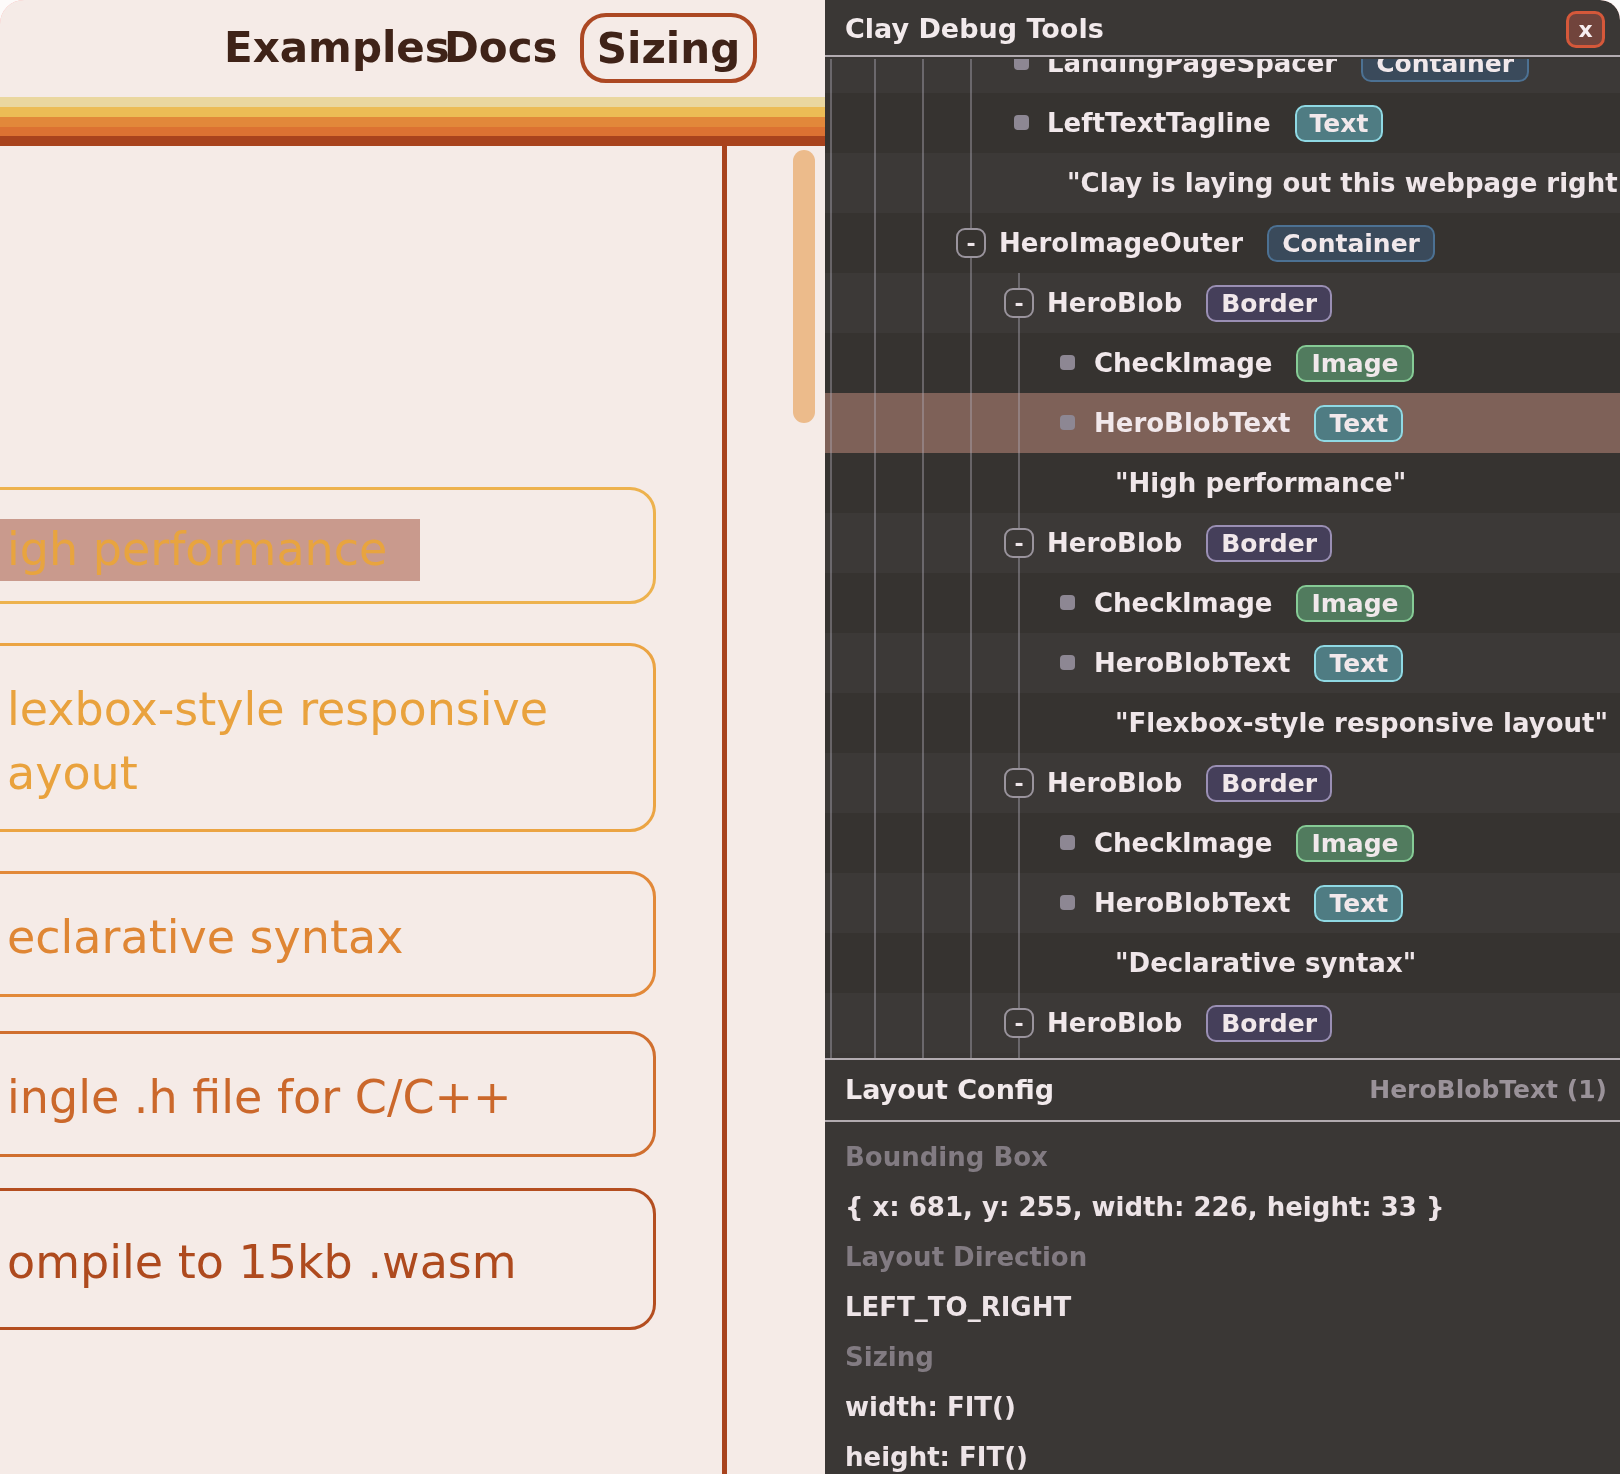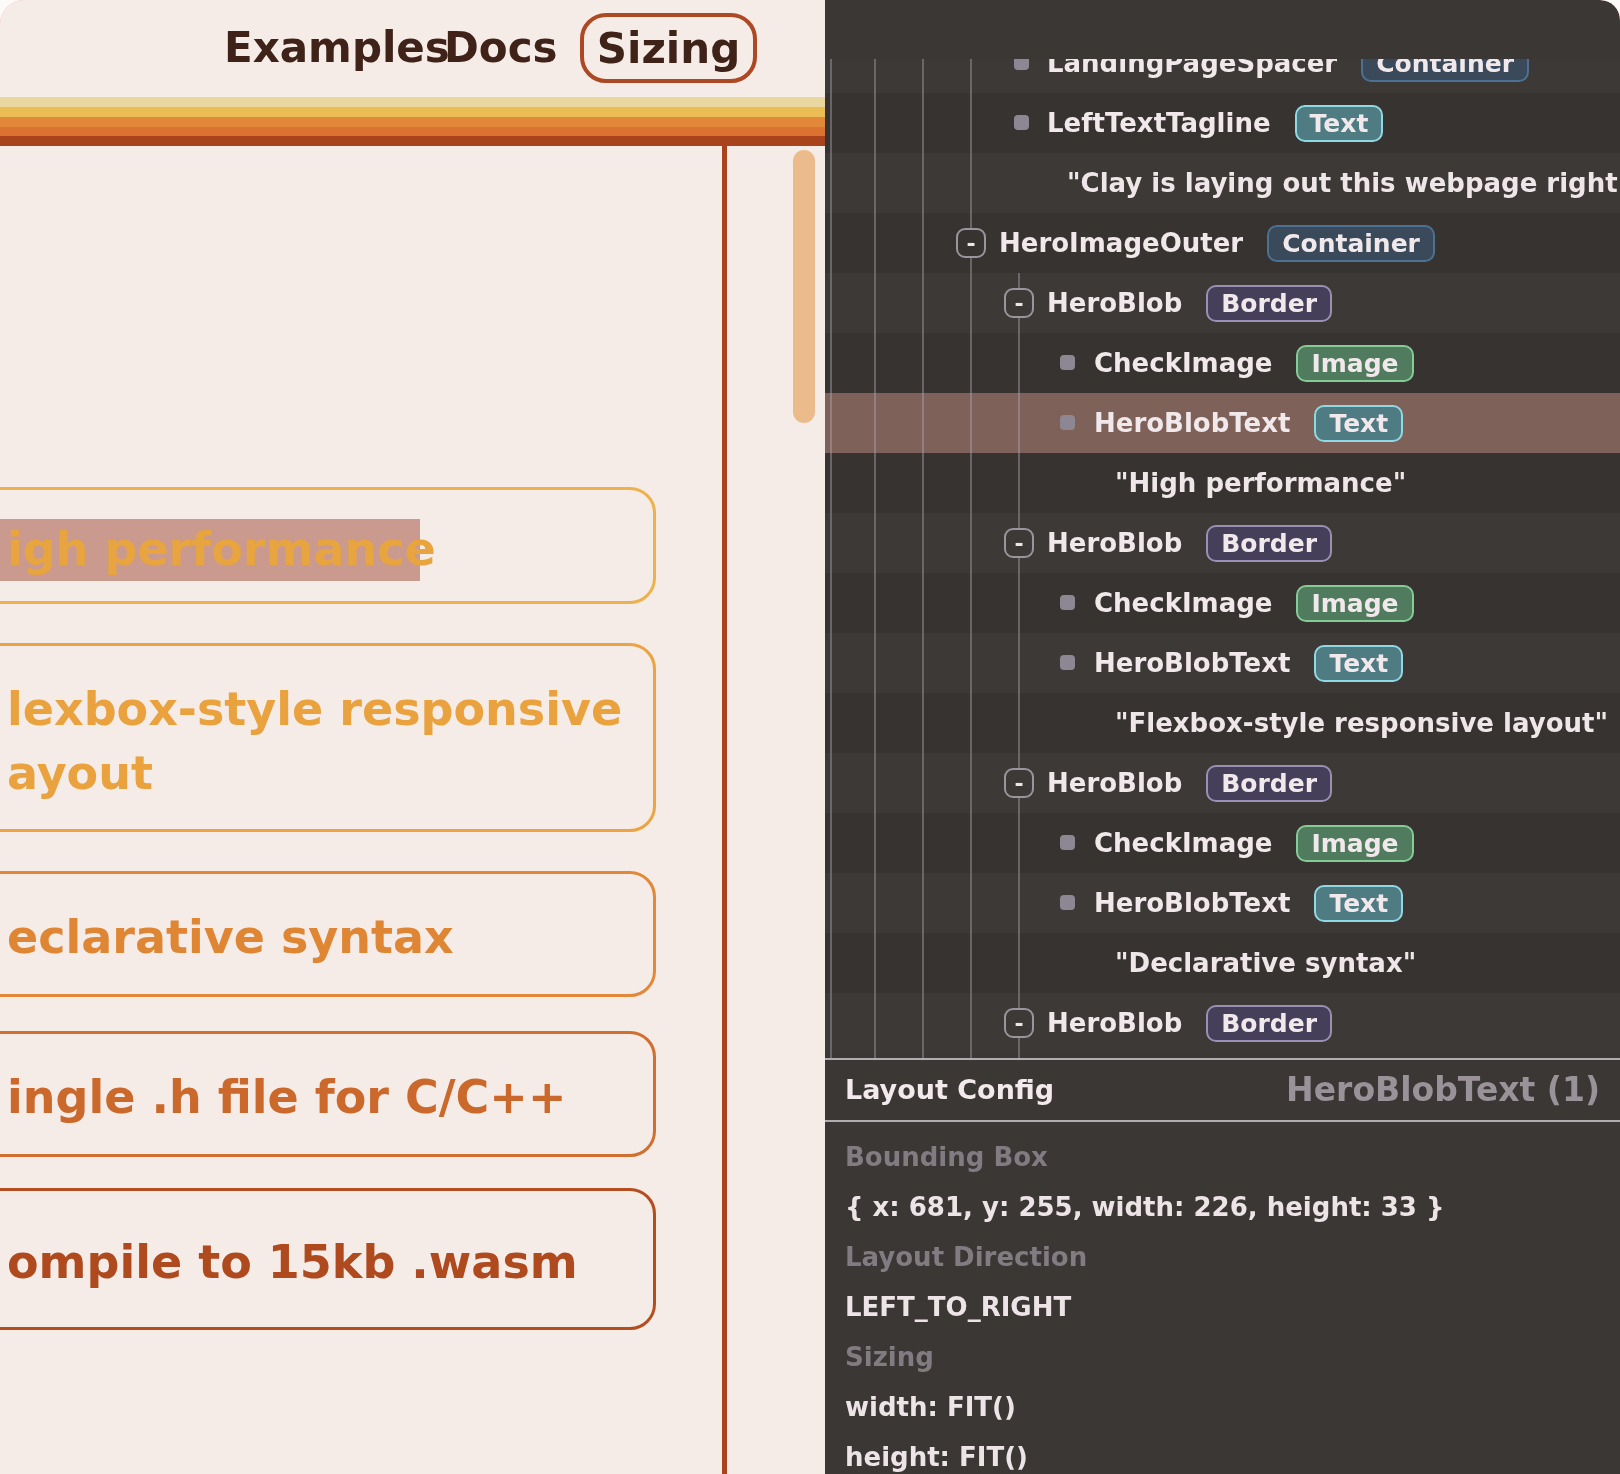--- a/index.html
+++ b/index.html
@@ -15,21 +15,21 @@
                 border:4px solid #AC4823; border-radius:26px; background:transparent;
                 display:flex; align-items:center; justify-content:center;
                 font-size:42px; font-weight:600; color:#3F2318; cursor:pointer; }
   #stripe { position:absolute; left:0; top:97px; width:825px; }
   .band { width:100%; }
   #pagebody-divider { position:absolute; left:722px; top:146px; width:5px; height:1328px; background:#A8431D; }
   #scroll-thumb { position:absolute; left:793px; top:150px; width:22px; height:273px;
                   border-radius:11px; background:#ECBB8B; cursor:pointer; }
 
   .hero-box { position:absolute; left:-30px; width:686px; border:3px solid; border-radius:26px; background:transparent; }
-  .hero-text { position:absolute; left:34px; font-size:46px; font-weight:700; line-height:64px; white-space:pre-line; z-index:2; }
+  .hero-text { position:absolute; left:34px; font-size:46px; font-weight:400; line-height:64px; white-space:pre-line; z-index:2; }
   .hero-highlight { position:absolute; z-index:1; }
 
   
   #panel { position:absolute; left:825px; top:0; width:795px; height:1474px;
            background:#3A3735; border-radius:0 20px 0 0; overflow:hidden;
            color:#F1E8EB; }
   #phead { position:absolute; left:0; top:0; width:100%; height:57px; border-bottom:2px solid #B2ABB0; }
   #ptitle { position:absolute; left:20px; top:0; height:57px; line-height:57px; font-size:27px; font-weight:600; color:#F2EAEC; }
   #close-btn { position:absolute; right:15px; top:11px; width:39px; height:37px;
                background:#71443C; border:3px solid #D5583A; border-radius:10px;
@@ -46,21 +46,21 @@
            font-size:25px; font-weight:600; color:#F1E8EB; white-space:nowrap; }
   .bullet { position:absolute; width:15px; height:15px; top:22px; border-radius:4px; background:#8D8793; z-index:3; }
   .collapser { position:absolute; width:30px; height:30px; top:15px; border:2px solid #9A949D;
                border-radius:9px; display:flex; align-items:center; justify-content:center;
                font-size:22px; font-weight:600; color:#EDE5E8; z-index:3; cursor:pointer; }
 
   #cfg { position:absolute; left:0; top:1058px; width:795px; }
   #cfg-div1 { position:absolute; left:0; top:0; width:100%; height:2px; background:#B2ABB0; }
   #cfg-head { position:absolute; left:0; top:2px; width:100%; height:60px; }
   #cfg-title { position:absolute; left:20px; top:0; height:60px; line-height:60px; font-size:27px; font-weight:600; color:#F2EAEC; }
-  #cfg-ref { position:absolute; right:20px; top:0; height:60px; line-height:60px; font-size:33px; font-weight:600; color:#9A9299; }
+  #cfg-ref { position:absolute; right:13px; top:0; height:60px; line-height:60px; font-size:25px; font-weight:600; color:#9A9299; }
   #cfg-div2 { position:absolute; left:0; top:62px; width:100%; height:2px; background:#B2ABB0; }
   #cfg-lines { position:absolute; left:0; top:74px; width:100%; }
   .cfg-line { height:50px; display:flex; align-items:center; padding-left:20px;
               font-size:26px; font-weight:600; white-space:nowrap; }
   .cfg-label { color:#827B82; }
   .cfg-value { color:#EDE4E7; }
 </style>
 </head>
 <body>
 
@@ -96,20 +96,26 @@
         </div>
         <div class="hero-box" style="top: 1188px; height: 142px; border-color: rgb(180, 78, 32);">
           <div class="hero-text" style="color: rgb(174, 74, 30); top: 39px;">ompile to 15kb .wasm</div>
         </div>
       </div>
     <div id="pagebody-divider"></div>
     <div id="scroll-thumb"></div>
   </div>
 
   <div id="panel">
+    <div id="phead">
+      <div id="ptitle">Clay Debug Tools</div>
+      <div id="close-btn">
+        <span>x</span>
+      </div>
+    </div>
 
     <div id="tree">
         <div class="trow" style="top: -26px; background: rgb(60, 57, 55);"></div>
         <div class="bullet" style="left: 189px; top: -4px;"></div>
         <div class="rc" style="left: 222px; top: -26px;">
           <span class="ename">LandingPageSpacer</span>
           <span class="badge" style="background: rgb(58, 74, 91); border-color: rgb(76, 113, 147);">Container</span>
         </div>
         <div class="trow" style="top: 34px; background: rgb(54, 51, 48);"></div>
         <div class="bullet" style="left: 189px; top: 56px;"></div>

